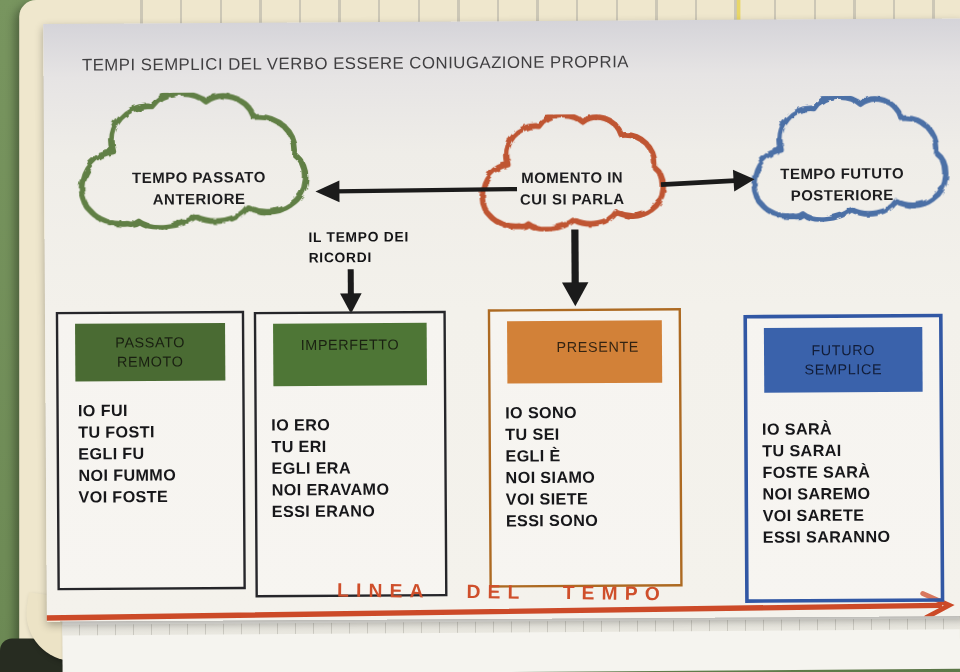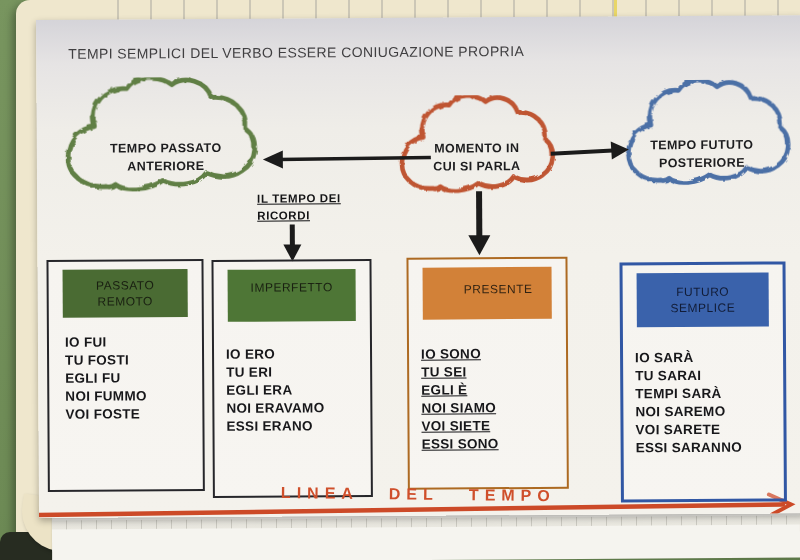--- a/index.html
+++ b/index.html
@@ -53,21 +53,21 @@
   }
   
   .cloud-svg{position:absolute;}
   .cloud-label{
     position:absolute;text-align:center;
     font-weight:700;font-size:12.5px;line-height:18px;letter-spacing:.4px;color:#1d1d1f;
   }
   
   .memory-note{
     position:absolute;left:220px;top:172px;
-    font-weight:700;font-size:11.5px;line-height:17px;letter-spacing:.6px;color:#141416;text-decoration:underline;
+    font-weight:700;font-size:11.5px;line-height:17px;letter-spacing:.6px;color:#141416;
   }
   
   .tense-box{position:absolute;background:rgba(255,255,255,.25);}
   .tb-1{left:9px;top:240px;width:153px;height:228px;border:2.5px solid #26262a;}
   .tb-2{left:174px;top:241px;width:156px;height:234px;border:2.5px solid #26262a;}
   .tb-3{left:369px;top:240px;width:157px;height:228px;border:2.5px solid #ad6a22;}
   .tb-4{left:582px;top:246px;width:160px;height:234px;border:3px solid #3157a4;}
   .tense-header{
     margin:8px 14px 0;display:flex;justify-content:center;text-align:center;
     font-size:12px;line-height:16px;letter-spacing:.5px;color:rgba(15,15,10,.82);
@@ -76,21 +76,21 @@
   .th-1{height:48px;background:#4a6b33;align-items:center;}
   .th-2{height:52px;background:#4e7636;align-items:flex-start;padding-top:10px;}
   .th-3{height:52px;background:#d28138;align-items:flex-start;padding-top:14px;padding-left:28px;}
   .th-4{height:54px;background:#3a62ab;align-items:center;color:rgba(10,16,35,.85);}
   .forms{
     padding-left:12px;font-weight:700;font-size:13.5px;line-height:18px;
     letter-spacing:.3px;color:#17171a;
   }
   .f-1{margin-top:16px;padding-left:16px;}
   .f-2{margin-top:24px;}
-  .f-3{margin-top:26px;text-decoration:underline;}
+  .f-3{margin-top:16px;}
   .f-4{margin-top:22px;}
   
   .timeline-label{
     position:absolute;left:242px;top:468px;transform:rotate(1deg);
     font-weight:700;font-size:16px;letter-spacing:6px;word-spacing:20px;
     color:#cf4f2b;
   }
   .overlay{position:absolute;left:0;top:0;pointer-events:none;}
 </style>
 </head>
@@ -217,21 +217,21 @@
       <div>VOI SIETE</div>
       <div>ESSI SONO</div>
     </div>
   </div>
 
   <div class="tense-box tb-4">
     <div class="tense-header th-4">FUTURO SEMPLICE</div>
     <div class="forms f-4">
       <div>IO SARÀ</div>
       <div>TU SARAI</div>
-      <div>TEMPI SARÀ</div>
+      <div>FOSTE SARÀ</div>
       <div>NOI SAREMO</div>
       <div>VOI SARETE</div>
       <div>ESSI SARANNO</div>
     </div>
   </div>
 
   <div class="timeline-label">LINEA DEL TEMPO</div>
 
 </div>
 

